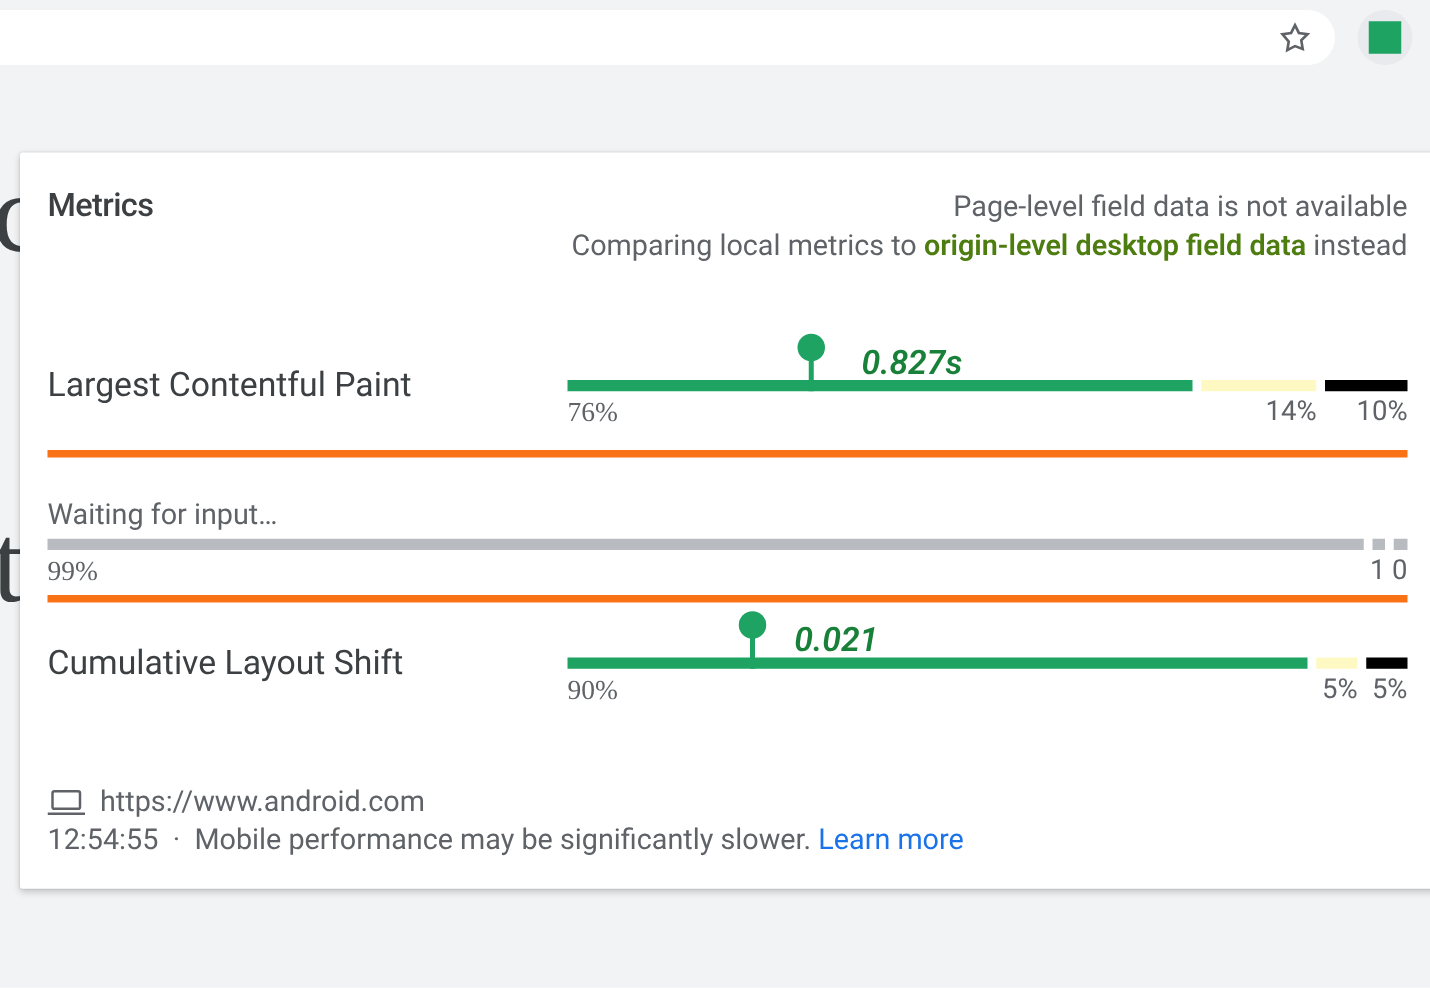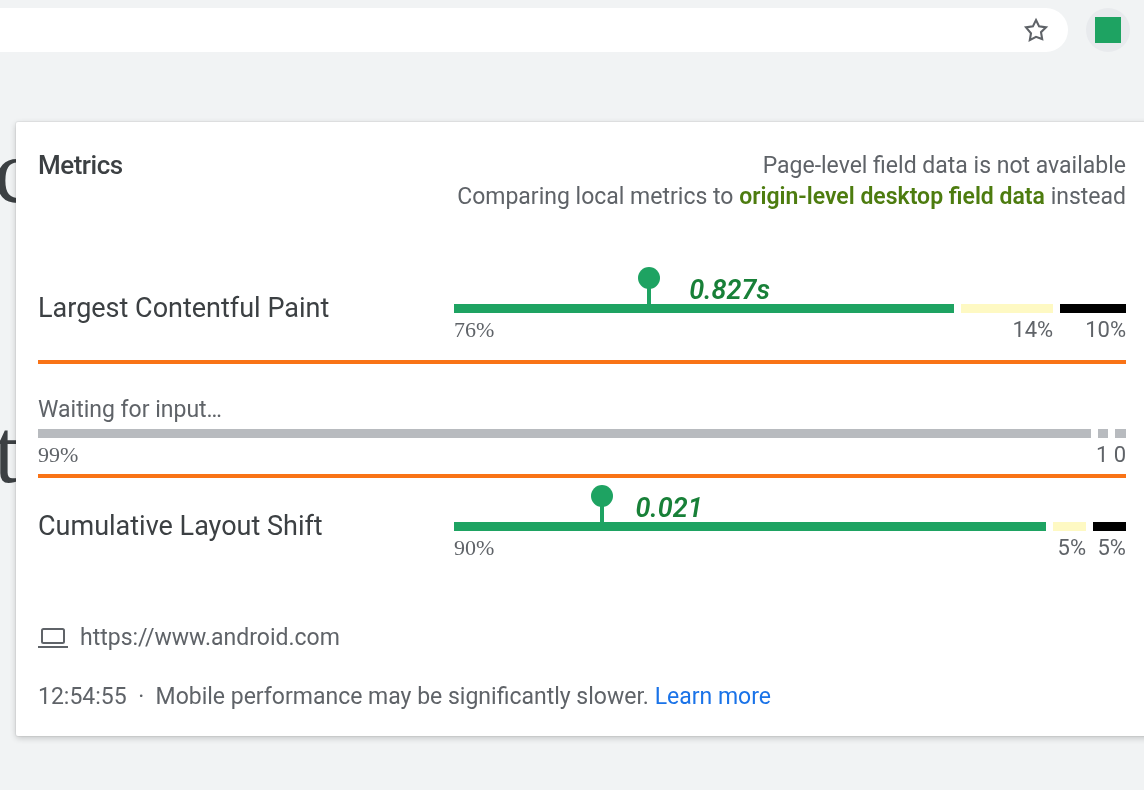--- a/index.html
+++ b/index.html
@@ -76,21 +76,21 @@
   }
   .card-subtitle b { color: #4d7c0f; font-weight: 600; }
   
   .metrics {
     margin-top: 48px;
   }
   .metric {
     display: flex;
     align-items: center;
     padding: 32px 0 36px;
-    border-bottom: 4px solid #f97316;
+    border-bottom: 6px solid #f97316;
   }
   .metric:last-of-type { border-bottom: none; }
   .metric-name {
     width: 416px;
     font-size: 27px;
     color: #3c4043;
   }
   .metric-viz {
     flex: 1;
     position: relative;
@@ -149,21 +149,21 @@
     margin-bottom: -2px;
   }
   
   .card-footer {
     margin-top: 46px;
     font-size: 23px;
     color: #5f6368;
   }
   .footer-line1 {
     display: flex; align-items: center; gap: 12px;
-    margin-bottom: 32px;
+    margin-bottom: 3px;
   }
   .laptop-icon { width: 30px; height: 22px; color: #5f6368; flex: none; }
   .learn-link { color: #1a73e8; text-decoration: none; }
   
   .bg-letter {
     position: absolute;
     left: -6px;
     font-size: 90px;
     color: #3c4043;
     font-family: Georgia, serif;

